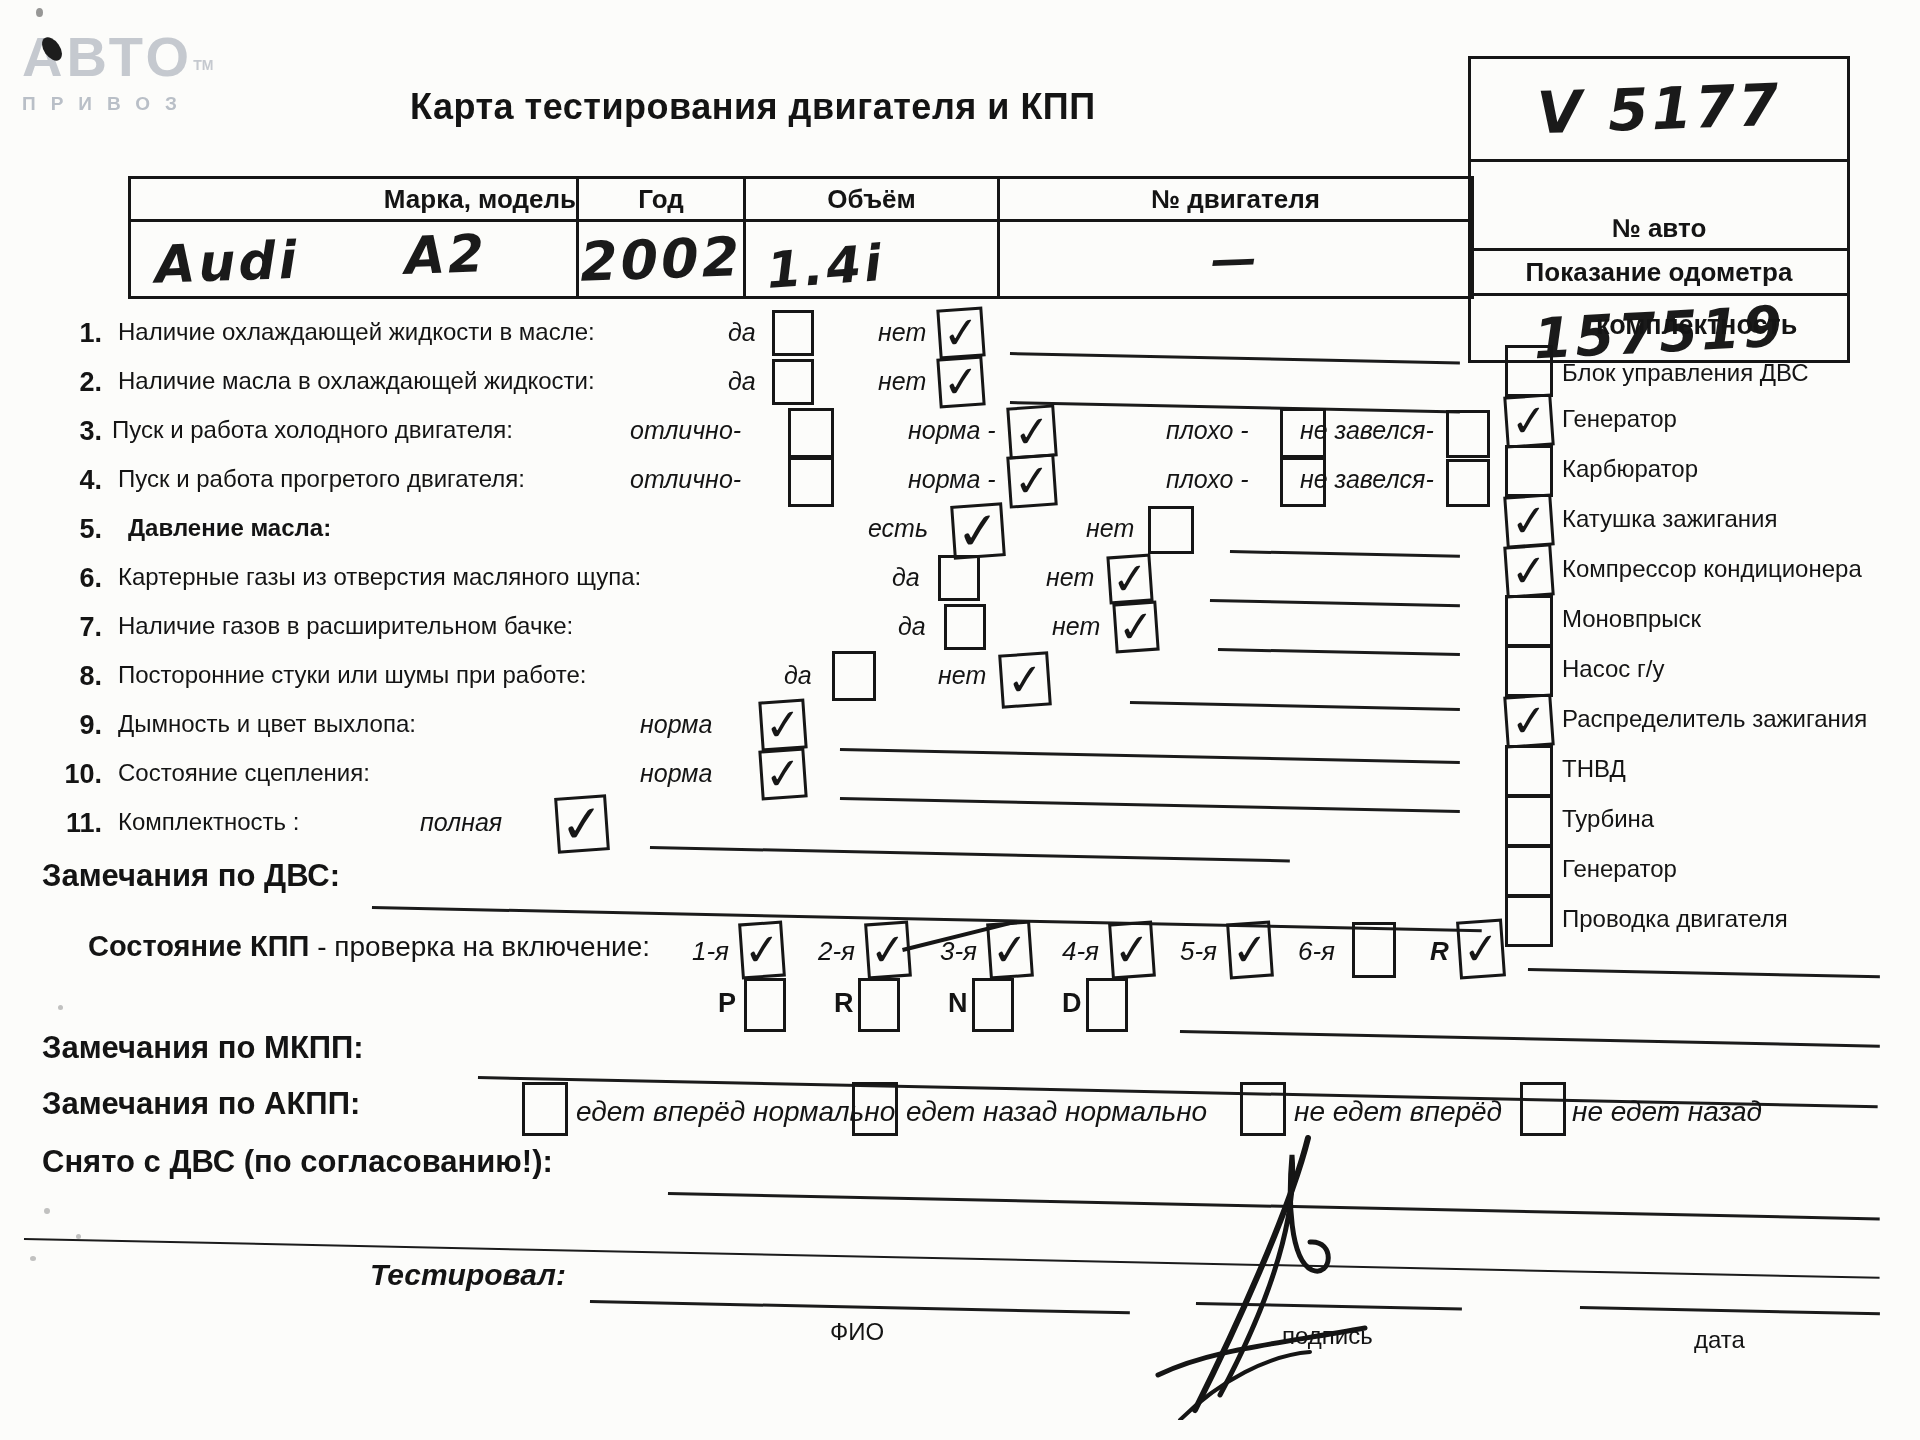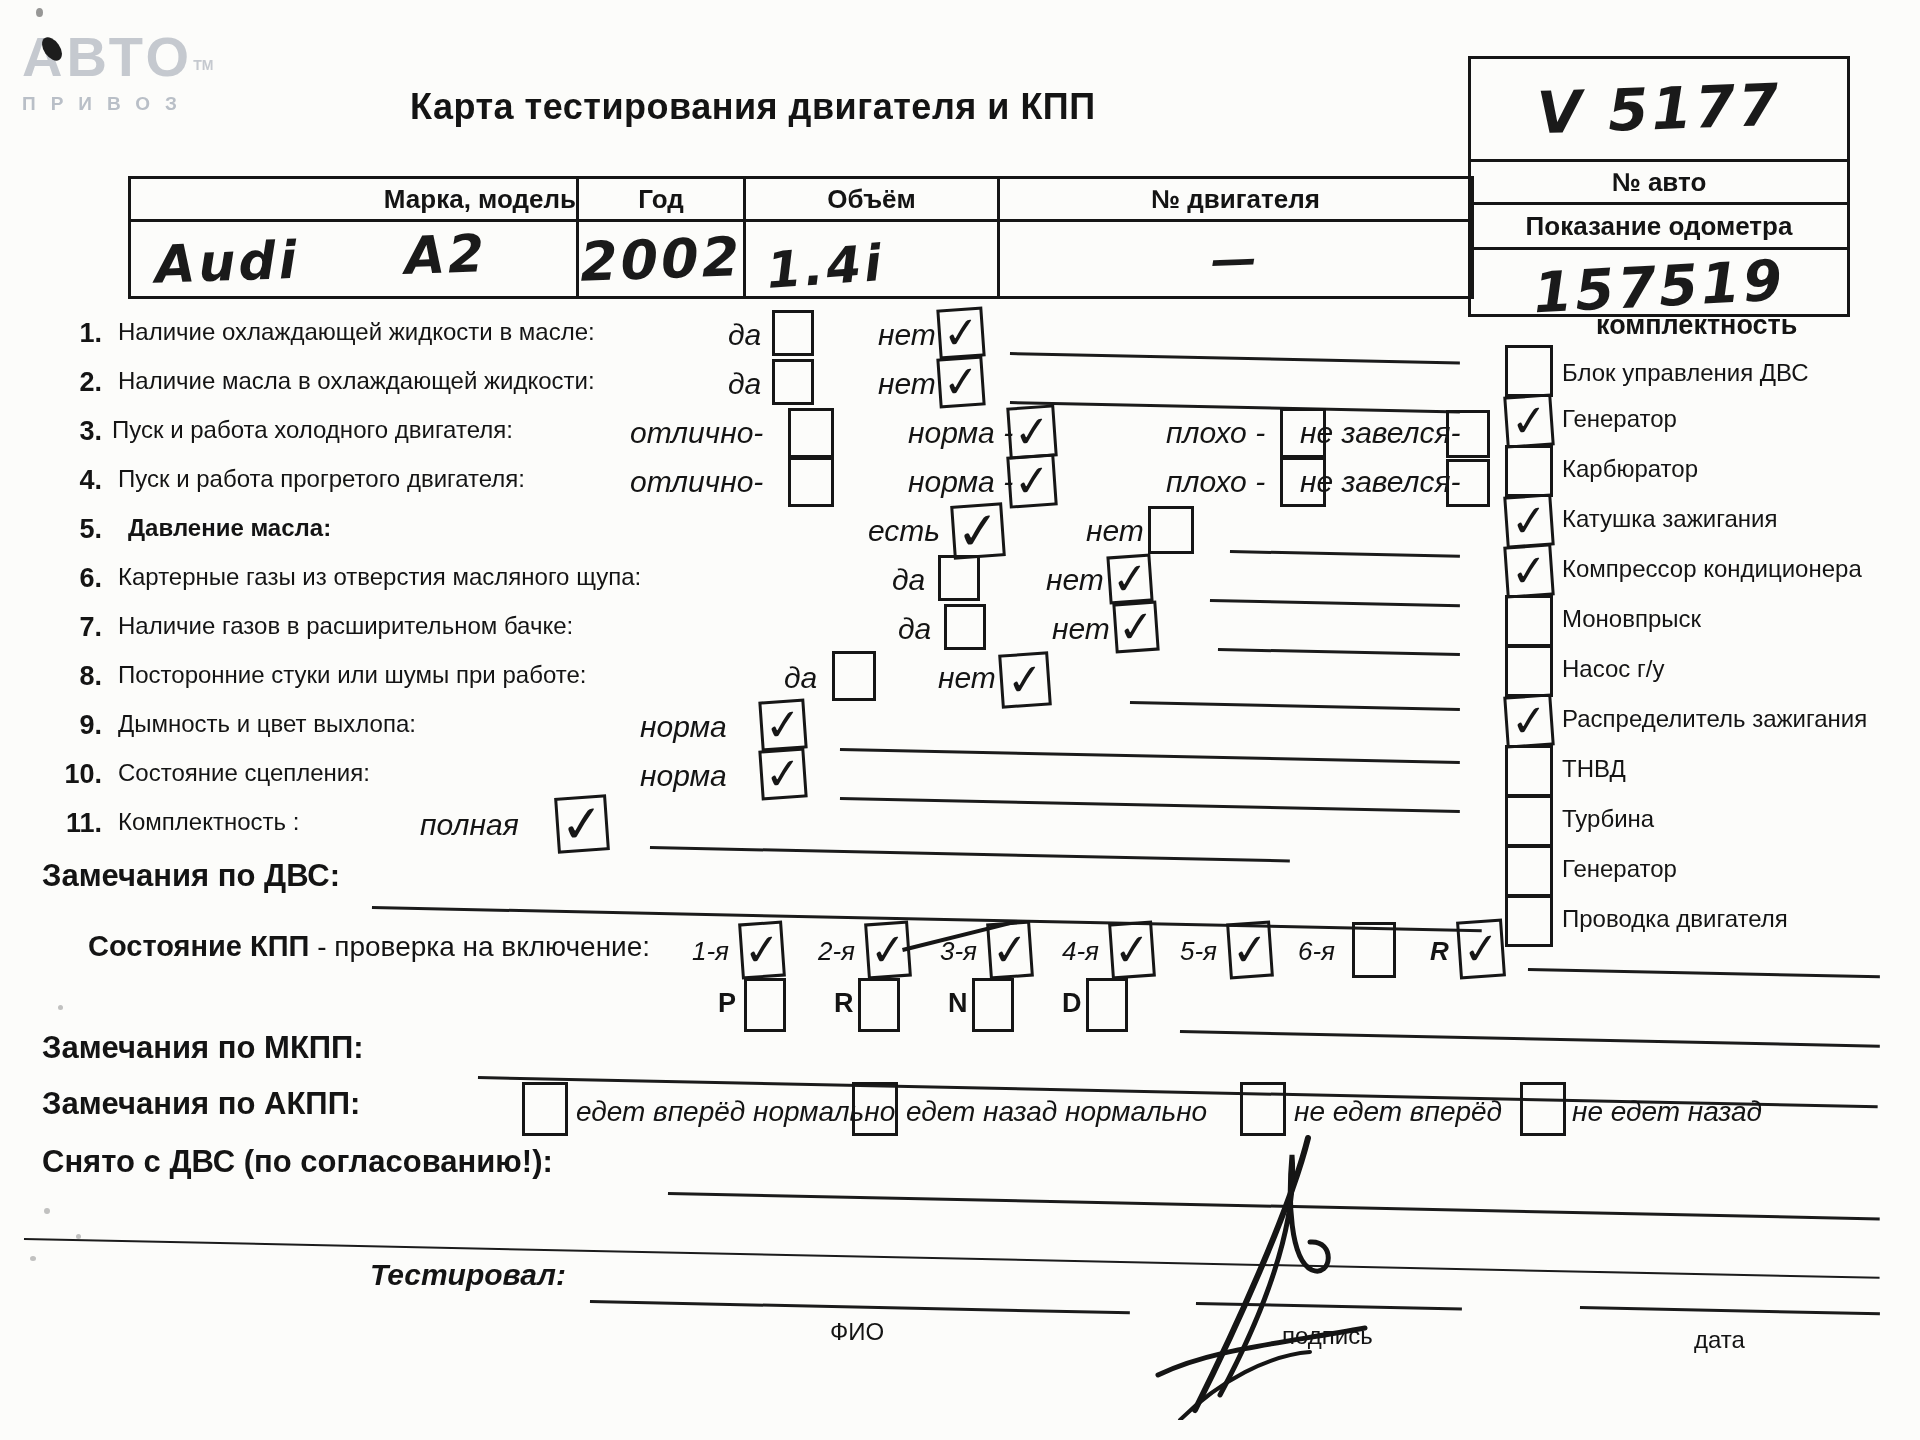--- a/index.html
+++ b/index.html
@@ -5,21 +5,21 @@
   html,body{margin:0;padding:0;background:#e8e8e6;}
   .sheet{
     position:relative;width:1920px;height:1440px;margin:0 auto;
     background:#fcfcfa;overflow:hidden;
     font-family:"Liberation Sans",sans-serif;color:#141414;
   }
   .abs{position:absolute;}
   
   .t  {font-size:24px;white-space:nowrap;}
   .tb {font-size:31px;font-weight:bold;white-space:nowrap;}
-  .ti {font-style:italic;font-size:30px;white-space:nowrap;}
+  .ti {font-style:italic;font-size:25px;white-space:nowrap;}
   .num{font-size:27px;font-weight:bold;text-align:right;width:44px;}
   
   .hw{
     font-family:"DejaVu Sans",sans-serif;font-style:italic;font-weight:600;
     color:#1a1a1a;letter-spacing:3px;white-space:pre;transform:rotate(-2deg);
   }
   
   .box{
     position:absolute;border:3px solid #161616;background:transparent;
     display:flex;align-items:center;justify-content:center;
@@ -53,21 +53,21 @@
   </div>
   <div class="blob" style="left:44px;top:36px;width:16px;height:26px;transform:rotate(-35deg);"></div>
   <div class="speck" style="left:36px;top:8px;width:7px;height:9px;background:#444;"></div>
 
   <div class="abs" style="left:410px;top:86px;font-size:36px;font-weight:bold;letter-spacing:.5px;">Карта тестирования двигателя  и КПП</div>
 
   <div class="abs" style="left:1468px;top:56px;width:376px;border:3px solid #161616;">
     <div style="height:100px;border-bottom:3px solid #161616;display:flex;align-items:center;justify-content:center;overflow:visible;">
       <span class="hw" style="font-size:58px;">V 5177</span>
     </div>
-    <div class="cell-label" style="height:40px;line-height:40px;border-bottom:3px solid #161616;">№ авто</div>
+    <div class="cell-label" style="height:40px;line-height:40px;border-bottom:3px solid #161616;margin-top:46px;">№ авто</div>
     <div class="cell-label" style="height:42px;line-height:42px;border-bottom:3px solid #161616;">Показание одометра</div>
     <div style="height:64px;display:flex;align-items:center;justify-content:center;overflow:visible;">
       <span class="hw" style="font-size:56px;transform:rotate(-3deg) translateY(4px);">157519</span>
     </div>
   </div>
 
   <div class="abs" style="left:128px;top:176px;width:1340px;border:3px solid #161616;">
     <div style="display:flex;border-bottom:3px solid #161616;height:40px;">
       <div class="cell-label" style="width:445px;line-height:40px;border-right:3px solid #161616;text-align:right;">Марка, модель</div>
       <div class="cell-label" style="width:164px;line-height:40px;border-right:3px solid #161616;">Год</div>

